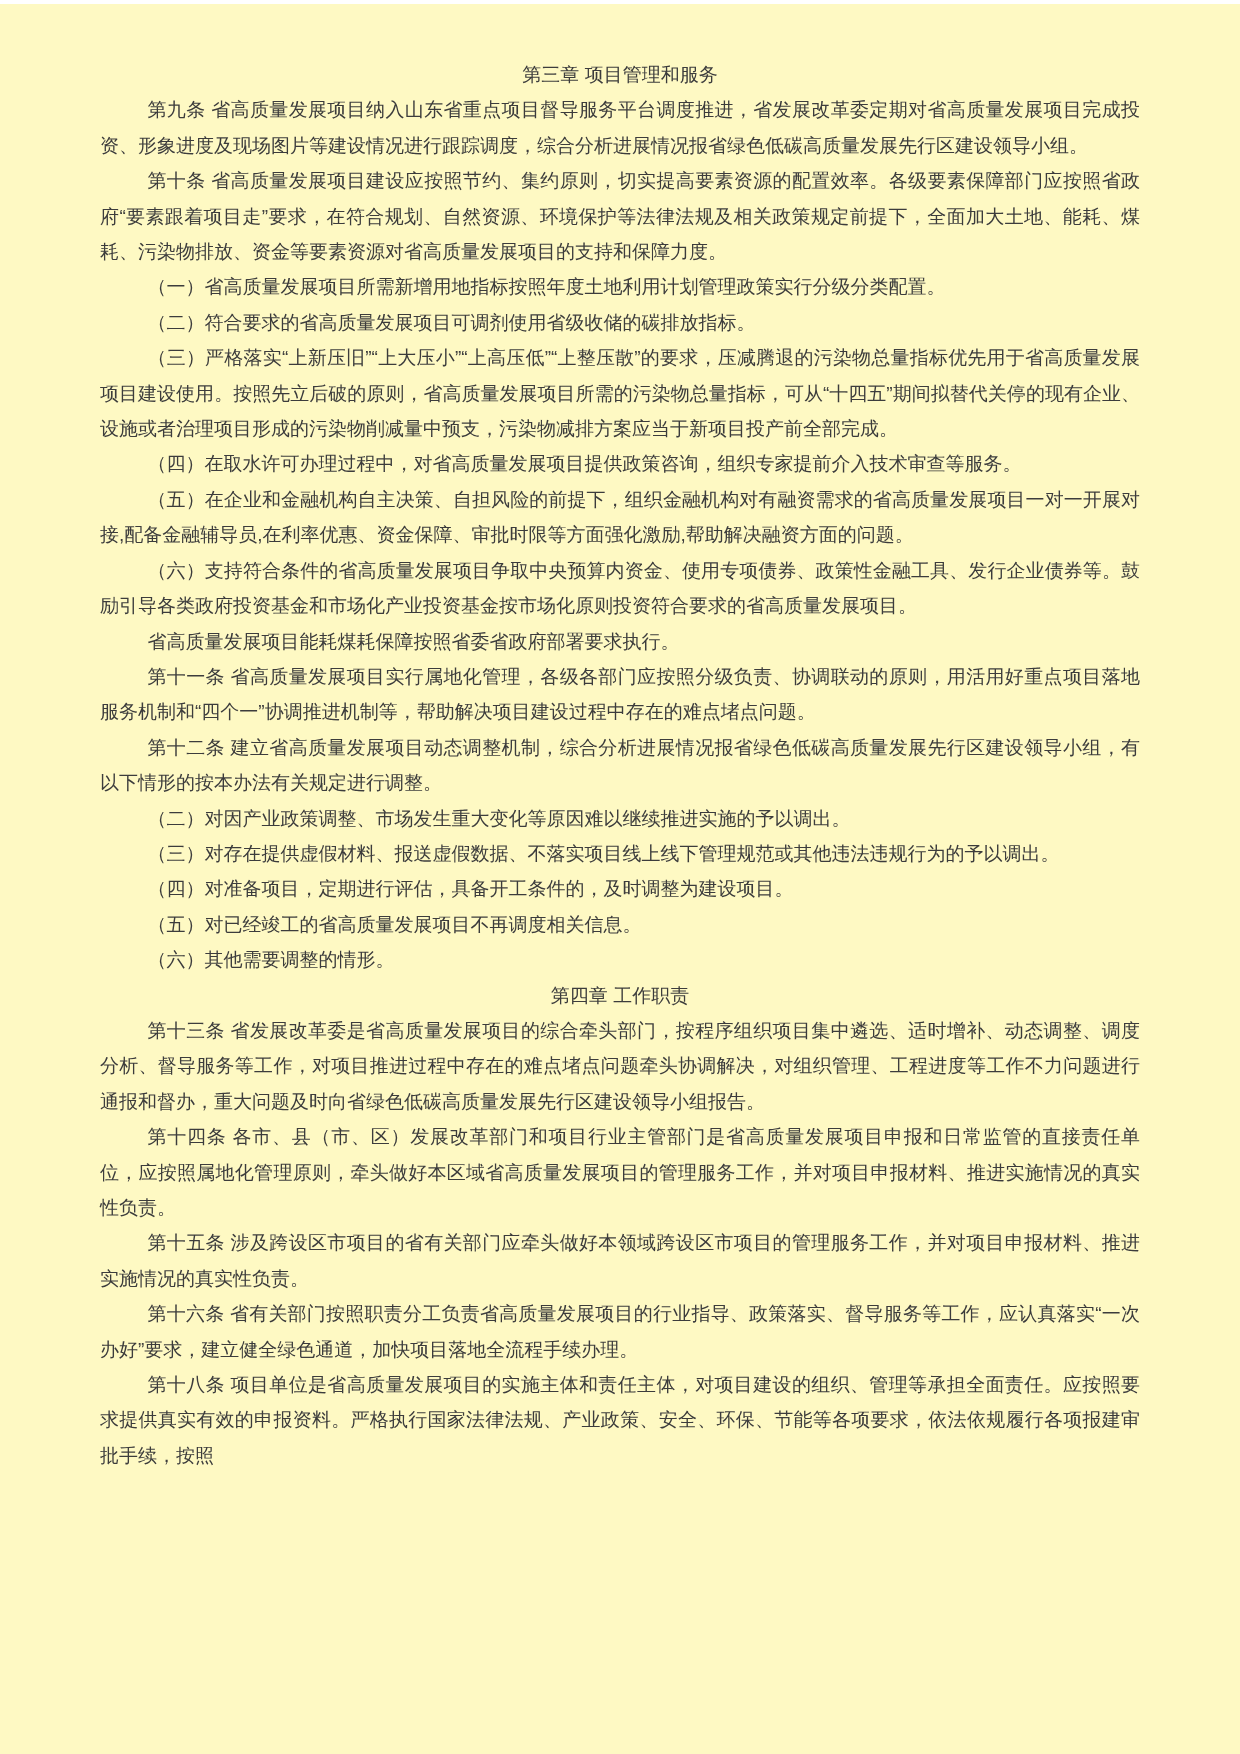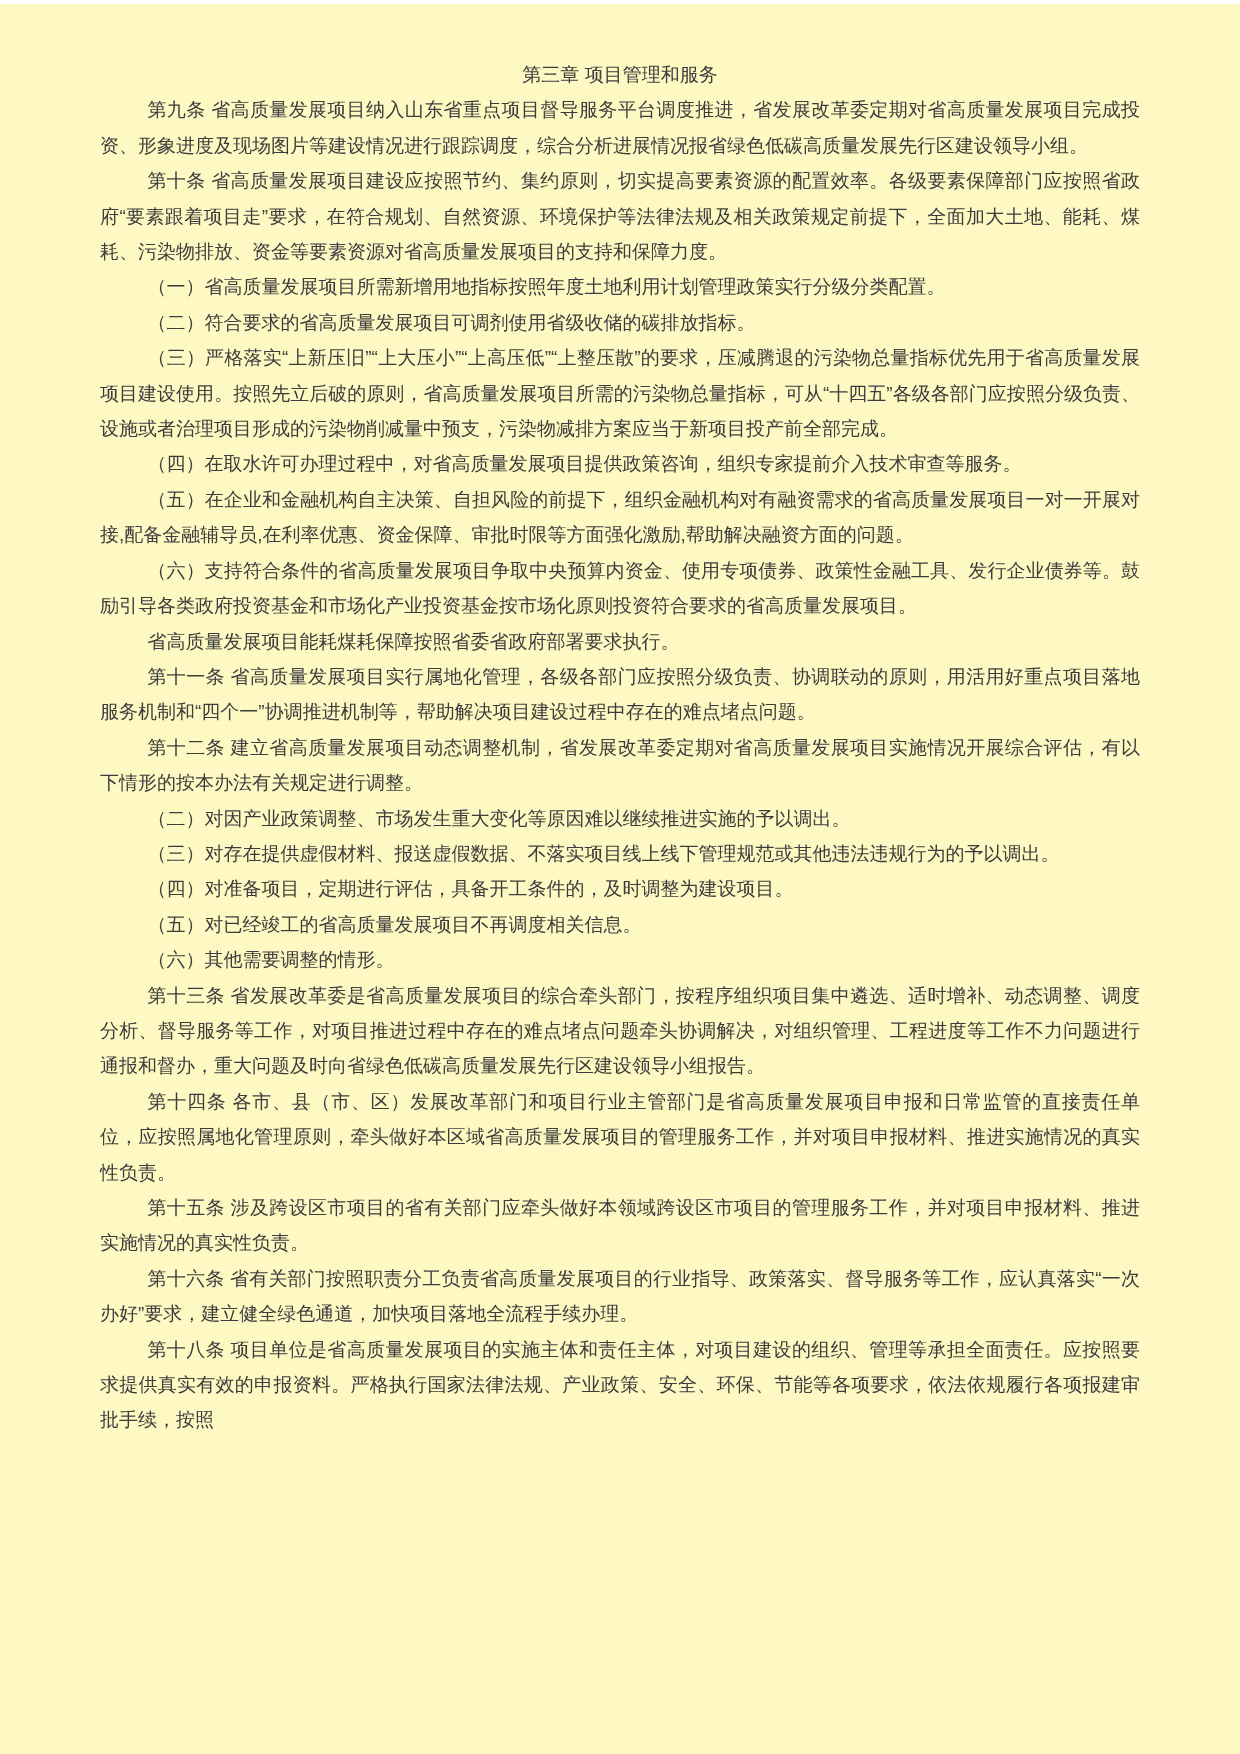--- a/index.html
+++ b/index.html
@@ -42,33 +42,34 @@
 <body>
 
 <div class="page">
 
   <h2 class="chapter-heading">第三章 项目管理和服务</h2>
 
   <p>第九条 省高质量发展项目纳入山东省重点项目督导服务平台调度推进，省发展改革委定期对省高质量发展项目完成投资、形象进度及现场图片等建设情况进行跟踪调度，综合分析进展情况报省绿色低碳高质量发展先行区建设领导小组。</p>
   <p>第十条 省高质量发展项目建设应按照节约、集约原则，切实提高要素资源的配置效率。各级要素保障部门应按照省政府“要素跟着项目走”要求，在符合规划、自然资源、环境保护等法律法规及相关政策规定前提下，全面加大土地、能耗、煤耗、污染物排放、资金等要素资源对省高质量发展项目的支持和保障力度。</p>
   <p>（一）省高质量发展项目所需新增用地指标按照年度土地利用计划管理政策实行分级分类配置。</p>
   <p>（二）符合要求的省高质量发展项目可调剂使用省级收储的碳排放指标。</p>
-  <p>（三）严格落实“上新压旧”“上大压小”“上高压低”“上整压散”的要求，压减腾退的污染物总量指标优先用于省高质量发展项目建设使用。按照先立后破的原则，省高质量发展项目所需的污染物总量指标，可从“十四五”各级各部门应按照分级负责、设施或者治理项目形成的污染物削减量中预支，污染物减排方案应当于新项目投产前全部完成。</p>
+  <p>（三）严格落实“上新压旧”“上大压小”“上高压低”“上整压散”的要求，压减腾退的污染物总量指标优先用于省高质量发展项目建设使用。按照先立后破的原则，省高质量发展项目所需的污染物总量指标，可从“十四五”期间拟替代关停的现有企业、设施或者治理项目形成的污染物削减量中预支，污染物减排方案应当于新项目投产前全部完成。</p>
   <p>（四）在取水许可办理过程中，对省高质量发展项目提供政策咨询，组织专家提前介入技术审查等服务。</p>
   <p>（五）在企业和金融机构自主决策、自担风险的前提下，组织金融机构对有融资需求的省高质量发展项目一对一开展对接,配备金融辅导员,在利率优惠、资金保障、审批时限等方面强化激励,帮助解决融资方面的问题。</p>
   <p>（六）支持符合条件的省高质量发展项目争取中央预算内资金、使用专项债券、政策性金融工具、发行企业债券等。鼓励引导各类政府投资基金和市场化产业投资基金按市场化原则投资符合要求的省高质量发展项目。</p>
   <p>省高质量发展项目能耗煤耗保障按照省委省政府部署要求执行。</p>
   <p>第十一条 省高质量发展项目实行属地化管理，各级各部门应按照分级负责、协调联动的原则，用活用好重点项目落地服务机制和“四个一”协调推进机制等，帮助解决项目建设过程中存在的难点堵点问题。</p>
-  <p>第十二条 建立省高质量发展项目动态调整机制，省发展改革委定期对省高质量发展项目实施情况开展综合评估，有以下情形的按本办法有关规定进行调整。</p>
+  <p>第十二条 建立省高质量发展项目动态调整机制，综合分析进展情况报省绿色低碳高质量发展先行区建设领导小组，有以下情形的按本办法有关规定进行调整。</p>
   <p>（二）对因产业政策调整、市场发生重大变化等原因难以继续推进实施的予以调出。</p>
   <p>（三）对存在提供虚假材料、报送虚假数据、不落实项目线上线下管理规范或其他违法违规行为的予以调出。</p>
   <p>（四）对准备项目，定期进行评估，具备开工条件的，及时调整为建设项目。</p>
   <p>（五）对已经竣工的省高质量发展项目不再调度相关信息。</p>
   <p>（六）其他需要调整的情形。</p>
 
+  <h2 class="chapter-heading">第四章 工作职责</h2>
 
   <p>第十三条 省发展改革委是省高质量发展项目的综合牵头部门，按程序组织项目集中遴选、适时增补、动态调整、调度分析、督导服务等工作，对项目推进过程中存在的难点堵点问题牵头协调解决，对组织管理、工程进度等工作不力问题进行通报和督办，重大问题及时向省绿色低碳高质量发展先行区建设领导小组报告。</p>
   <p>第十四条 各市、县（市、区）发展改革部门和项目行业主管部门是省高质量发展项目申报和日常监管的直接责任单位，应按照属地化管理原则，牵头做好本区域省高质量发展项目的管理服务工作，并对项目申报材料、推进实施情况的真实性负责。</p>
   <p>第十五条 涉及跨设区市项目的省有关部门应牵头做好本领域跨设区市项目的管理服务工作，并对项目申报材料、推进实施情况的真实性负责。</p>
   <p>第十六条 省有关部门按照职责分工负责省高质量发展项目的行业指导、政策落实、督导服务等工作，应认真落实“一次办好”要求，建立健全绿色通道，加快项目落地全流程手续办理。</p>
   <p>第十八条 项目单位是省高质量发展项目的实施主体和责任主体，对项目建设的组织、管理等承担全面责任。应按照要求提供真实有效的申报资料。严格执行国家法律法规、产业政策、安全、环保、节能等各项要求，依法依规履行各项报建审批手续，按照</p>
 
 </div>
 
 </body></html>

